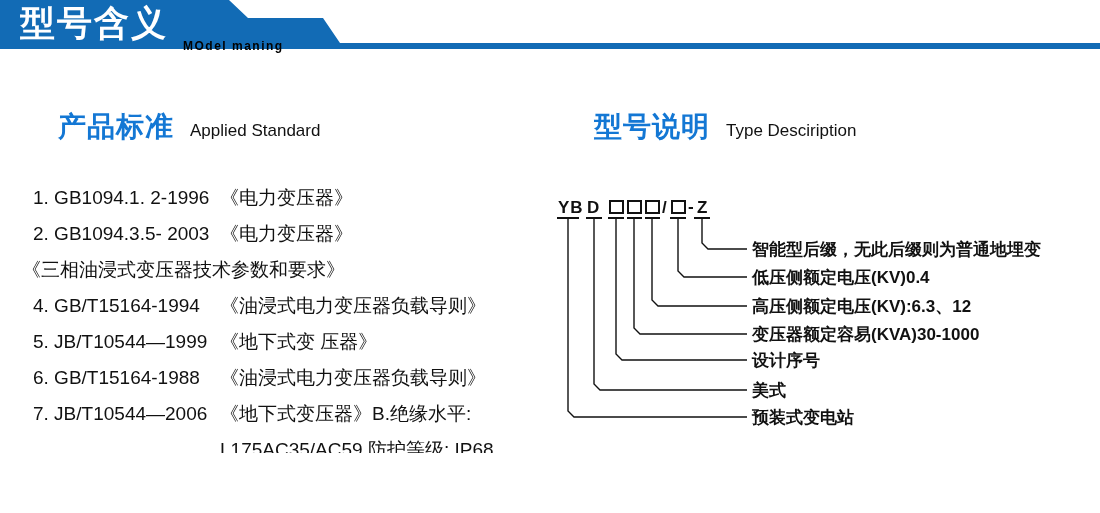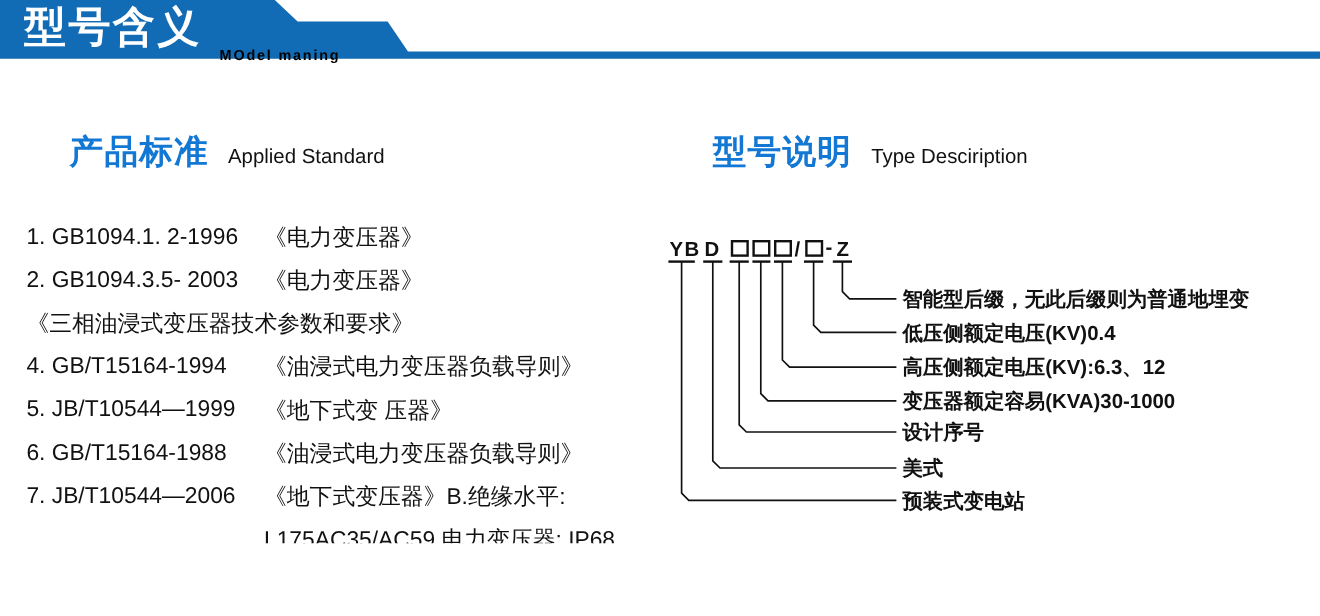--- a/index.html
+++ b/index.html
@@ -26,21 +26,21 @@
   .sec-head{position:absolute;top:108px;display:flex;align-items:baseline;gap:16px;white-space:nowrap;margin-left:36px;}
   .sec-head.left{left:22px;}
   .sec-head.right{left:558px;}
   .sec-head .cn{font-size:28px;font-weight:700;color:var(--head-blue);letter-spacing:1px;}
   .sec-head .en{font-size:17px;font-weight:500;color:var(--ink);}
 
   
   .std-list{position:absolute;left:22px;top:180px;width:540px;}
   .std-row{display:grid;grid-template-columns:198px 1fr;height:36px;align-items:center;
     font-size:19px;color:var(--ink);font-weight:500;white-space:nowrap;}
-  .std-row .code{text-align:left;}
+  .std-row .code{text-align:left;margin-left:11px;}
 
   
   .diagram{position:absolute;left:550px;top:185px;}
   .diagram text{fill:var(--ink);font-family:"Liberation Sans","DejaVu Sans",sans-serif;}
   .diagram .code-txt{font-size:17px;font-weight:700;letter-spacing:1px;}
   .diagram .lbl{font-size:17px;font-weight:700;}
   .diagram .box{fill:none;stroke:var(--ink);stroke-width:2;}
   .diagram .uline{stroke:var(--ink);stroke-width:2;}
   .diagram .conn{fill:none;stroke:var(--ink);stroke-width:1.4;}
 
@@ -85,21 +85,21 @@
     <div class="std-row">
       <span class="code">6. GB/T15164-1988</span>
       <span class="title">《油浸式电力变压器负载导则》</span>
     </div>
     <div class="std-row">
       <span class="code">7. JB/T10544—2006</span>
       <span class="title">《地下式变压器》B.绝缘水平:</span>
     </div>
     <div class="std-row">
       <span class="code"></span>
-      <span class="title">L175AC35/AC59.电力变压器: IP68</span>
+      <span class="title">L175AC35/AC59.防护等级: IP68</span>
     </div>
   </div>
 
   <div class="sec-head right">
     <span class="cn">型号说明</span>
     <span class="en">Type Desciription</span>
   </div>
 
   <svg class="diagram" width="550" height="265" viewBox="0 0 550 265">
 

